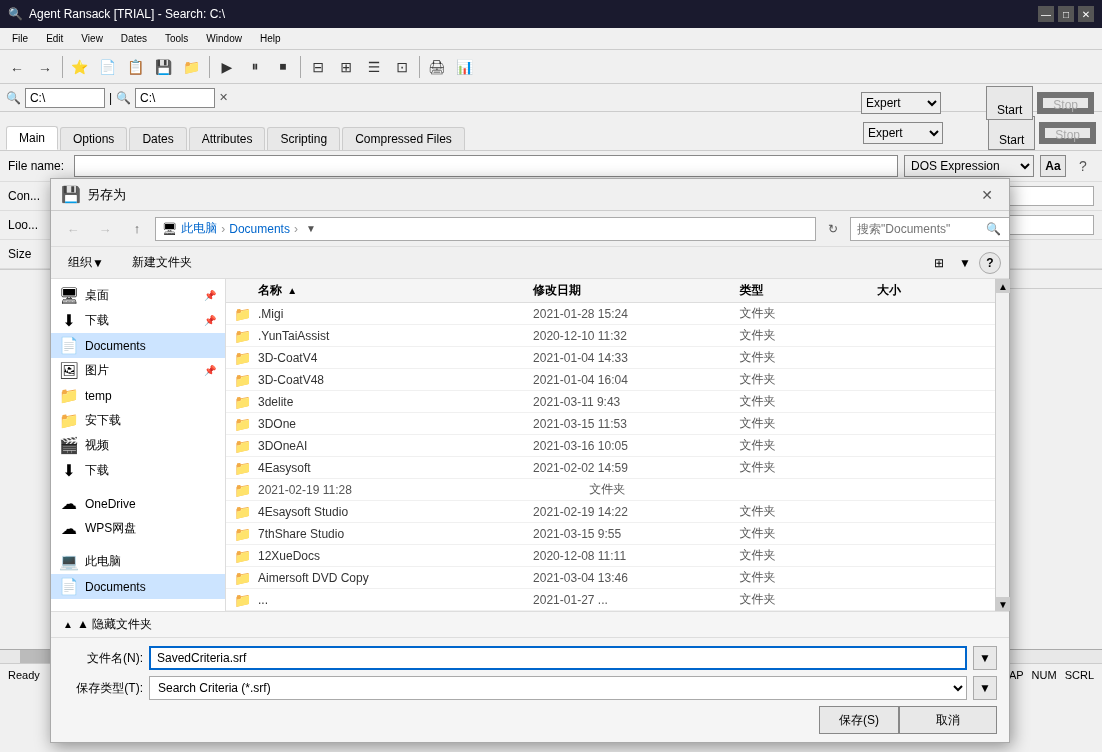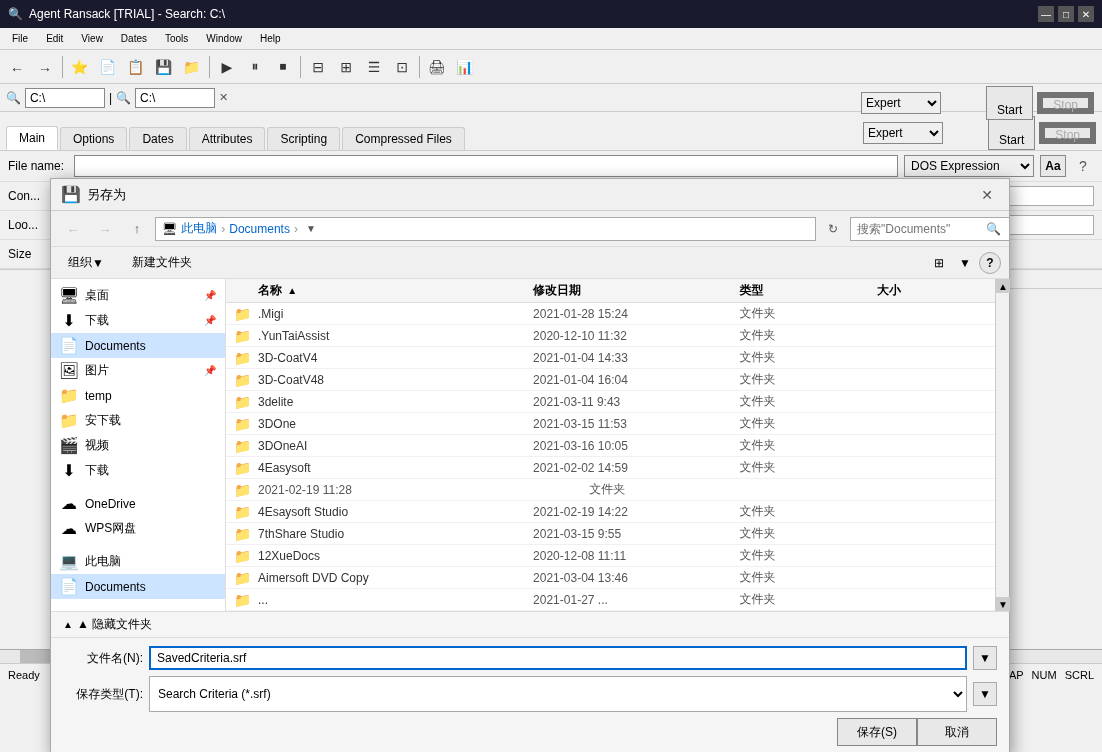--- a/index.html
+++ b/index.html
@@ -444,21 +444,21 @@
     }
     .footer-select-btn {
       width: 24px; height: 24px;
       border: 1px solid #aaa;
       background: #e8e8e8;
       cursor: pointer;
       font-size: 12px;
     }
     .footer-type-select {
       flex: 1;
-      height: 36px;
+      height: 24px;
       border: 1px solid #aaa;
       padding: 0 4px;
       font-size: 12px;
       background: #fff;
     }
     .footer-type-btn {
       width: 24px; height: 24px;
       border: 1px solid #aaa;
       background: #e8e8e8;
       cursor: pointer;
@@ -471,21 +471,21 @@
       margin-top: 4px;
     }
     .btn-save {
       width: 80px; height: 28px;
       background: #e8e8e8;
       border: 1px solid #888;
       cursor: pointer;
       font-size: 12px;
     }
     .btn-cancel {
-      width: 80px; height: 28px;
+      width: 98px; height: 28px;
       background: #e8e8e8;
       border: 1px solid #888;
       cursor: pointer;
       font-size: 12px;
     }
 
     
     .toggle-hidden {
       display: flex; align-items: center; gap: 4px;
       padding: 4px 12px;

